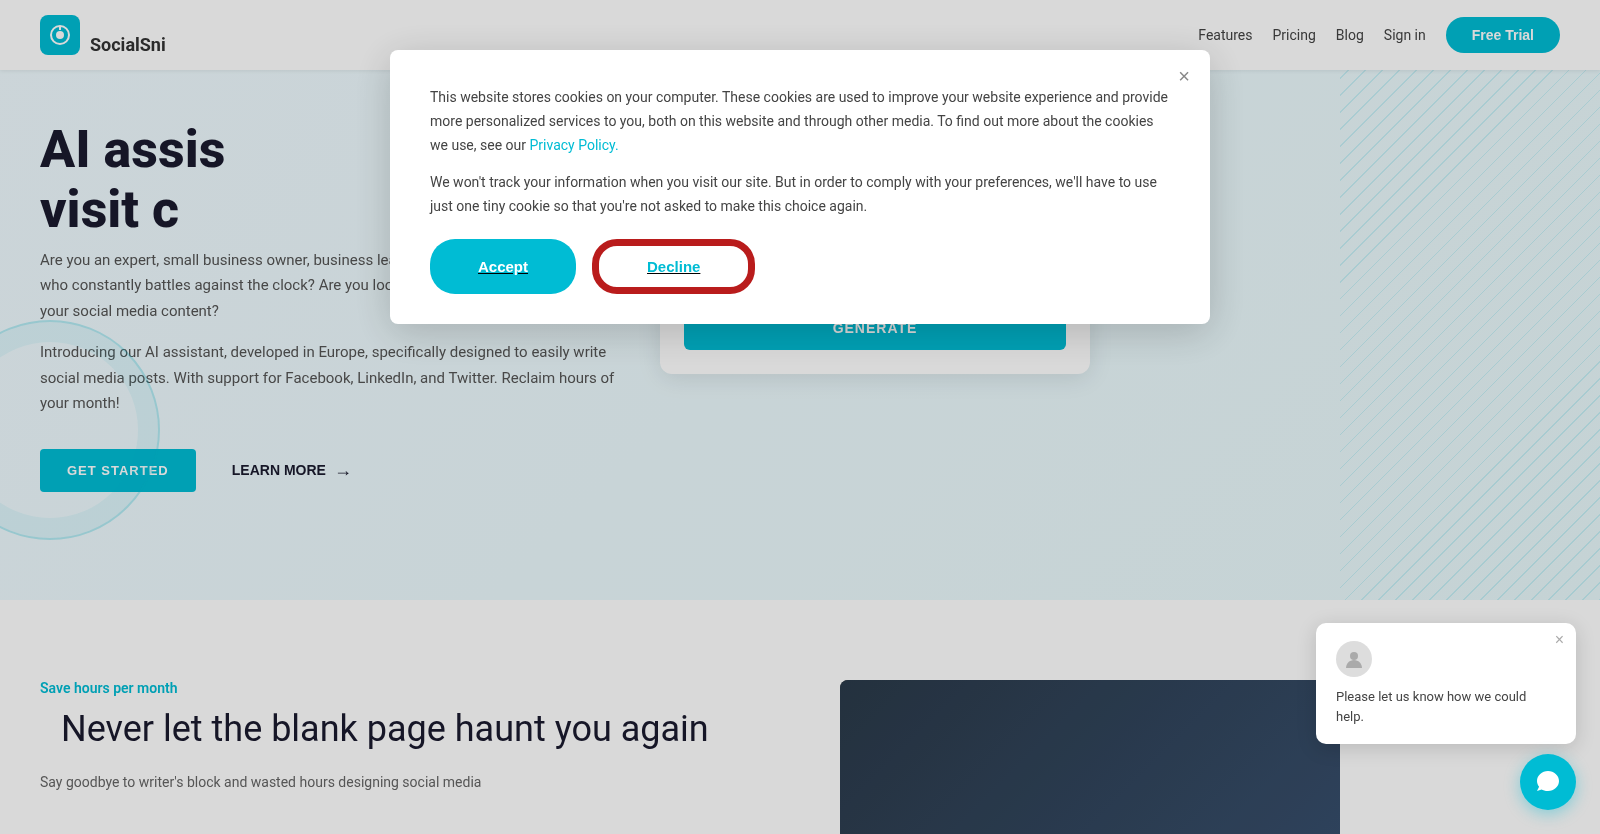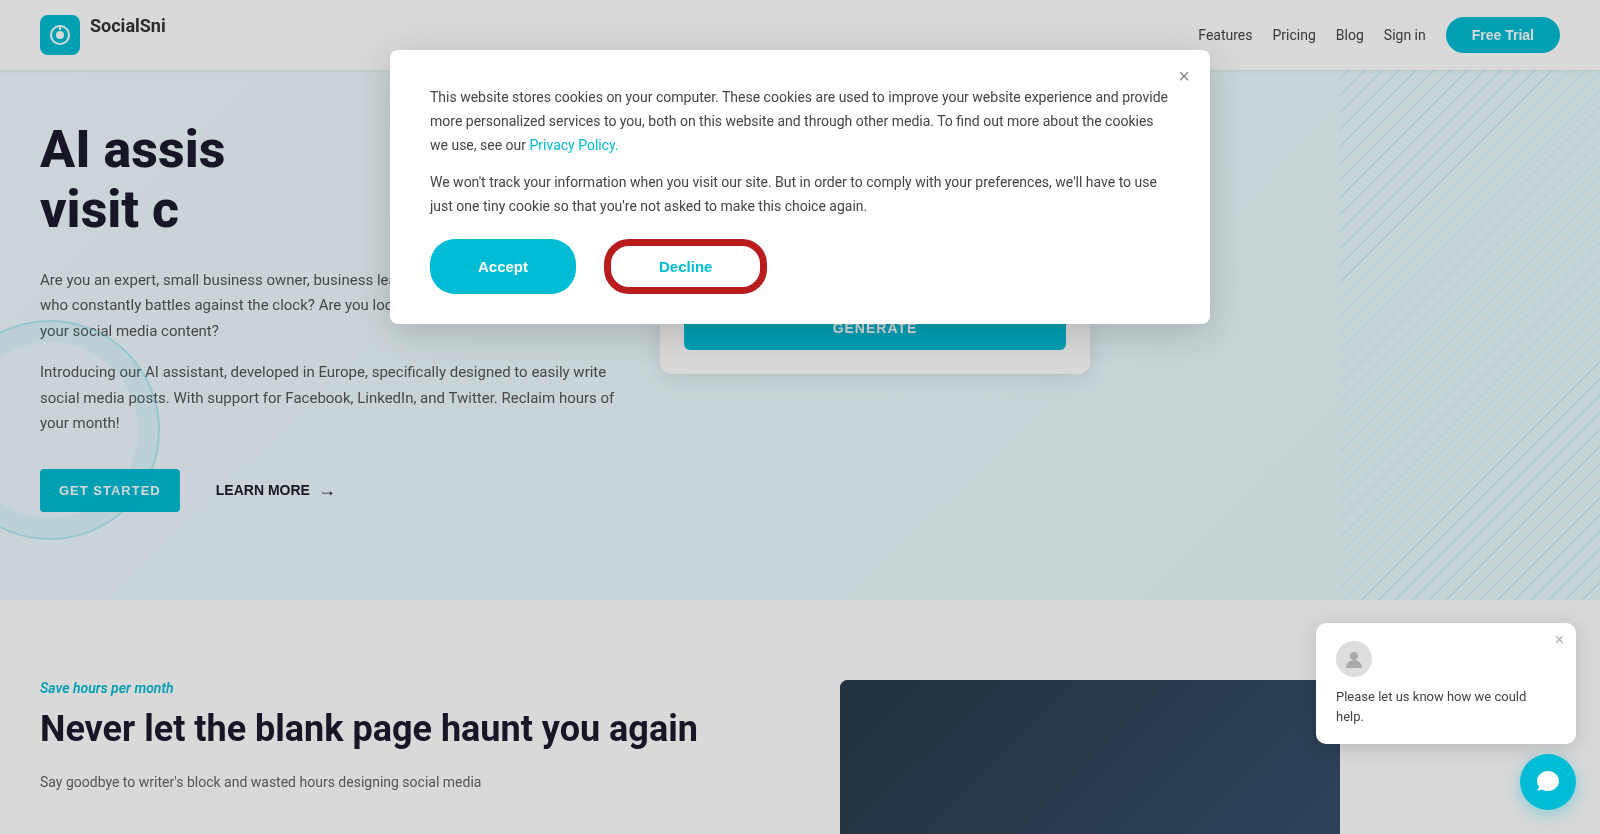--- a/index.html
+++ b/index.html
@@ -7,21 +7,21 @@
 
     
     .navbar {
       position: fixed; top: 0; left: 0; right: 0; z-index: 100;
       background: #fff; height: 70px;
       display: flex; align-items: center; justify-content: space-between;
       padding: 0 40px;
       box-shadow: 0 1px 4px rgba(0,0,0,0.08);
     }
     .nav-logo {
-      display: flex; align-items: flex-start; gap: 10px;
+      display: flex; align-items: flex-end; gap: 10px;
     }
     .logo-icon {
       width: 40px; height: 40px; background: #00bcd4; border-radius: 8px;
       display: flex; align-items: center; justify-content: center; color: #fff; font-size: 20px;
     }
     .logo-text { font-size: 18px; font-weight: 700; color: #333; }
     .nav-right { display: flex; align-items: center; gap: 20px; }
     .nav-link { font-size: 14px; color: #444; text-decoration: none; cursor: pointer; }
     .free-trial-btn {
       background: #00bcd4; color: #fff; border: none; border-radius: 25px;
@@ -31,27 +31,27 @@
     
     .hero {
       padding: 120px 40px 60px 40px;
       min-height: 600px;
       background: linear-gradient(135deg, #f0fbff 0%, #e8f8fb 100%);
       display: flex; align-items: flex-start;
       position: relative; overflow: hidden;
     }
     .hero-left { flex: 1; max-width: 620px; padding-right: 40px; }
     .hero-title {
-      font-size: 52px; font-weight: 800; color: #1a1a2e; line-height: 1.15; margin-bottom: 28px;
+      font-size: 52px; font-weight: 800; color: #1a1a2e; line-height: 1.15; margin-bottom: 8px;
     }
     .hero-desc { font-size: 15px; color: #555; line-height: 1.7; margin-bottom: 16px; }
     .hero-buttons { display: flex; align-items: center; gap: 24px; margin-top: 32px; }
     .btn-get-started {
       background: #00bcd4; color: #fff; border: none; border-radius: 4px;
-      padding: 14px 19px; font-size: 13px; font-weight: 700; letter-spacing: 1px; cursor: pointer;
+      padding: 14px 27px; font-size: 13px; font-weight: 700; letter-spacing: 1px; cursor: pointer;
       text-transform: uppercase;
     }
     .btn-learn-more {
       font-size: 14px; color: #1a1a2e; font-weight: 600; display: flex; align-items: center; gap: 8px; cursor: pointer;
       background: none; border: none; padding-left: 12px;
     }
     .arrow-icon { font-size: 18px; }
 
     
     .deco-circle {
@@ -107,22 +107,22 @@
       letter-spacing: 1px; cursor: pointer; text-transform: uppercase; margin-top: 8px;
     }
 
     
     .section2 {
       padding: 80px 40px;
       display: flex; align-items: flex-start; gap: 80px;
       background: #fff;
     }
     .section2-left { flex: 1; }
-    .section-tag { font-size: 14px; color: #00bcd4; font-weight: 600; margin-bottom: 12px; font-style: italic; }
-    .section-title { font-size: 36px; font-weight: 700; color: #1a1a2e; line-height: 1.2; margin-bottom: 20px; }
+    .section-tag { font-size: 14px; color: #00bcd4; font-weight: 600; margin-bottom: 12px; }
+    .section-title { font-size: 36px; font-weight: 400; color: #1a1a2e; line-height: 1.2; margin-bottom: 20px; margin-left: 21px; }
     .section-desc { font-size: 14px; color: #666; line-height: 1.7; }
     .section2-right { flex: 1; }
     .video-thumb {
       width: 100%; max-width: 500px; height: 280px;
       background: #222; border-radius: 8px;
       display: flex; align-items: center; justify-content: center;
       position: relative; overflow: hidden;
     }
     .video-overlay {
       position: absolute; inset: 0;
@@ -144,21 +144,21 @@
       box-shadow: 0 8px 40px rgba(0,0,0,0.18);
       position: relative;
     }
     .modal-close {
       position: absolute; top: 16px; right: 20px;
       font-size: 20px; color: #888; cursor: pointer; background: none; border: none;
       line-height: 1;
     }
     .cookie-text { font-size: 14px; color: #444; line-height: 1.7; margin-bottom: 14px; }
     .cookie-link { color: #00bcd4; text-decoration: none; }
-    .cookie-buttons { display: flex; gap: 28px; margin-top: 20px; }
+    .cookie-buttons { display: flex; gap: 16px; margin-top: 20px; text-decoration: underline; }
     .btn-accept {
       background: #00bcd4; color: #fff; border: none; border-radius: 25px;
       padding: 12px 48px; font-size: 15px; font-weight: 600; cursor: pointer;
     }
     .btn-decline {
       background: #fff; color: #00bcd4; border: 7px solid #b91c1c; border-radius: 25px;
       padding: 12px 48px; font-size: 15px; font-weight: 600; cursor: pointer;
     }
 
     

